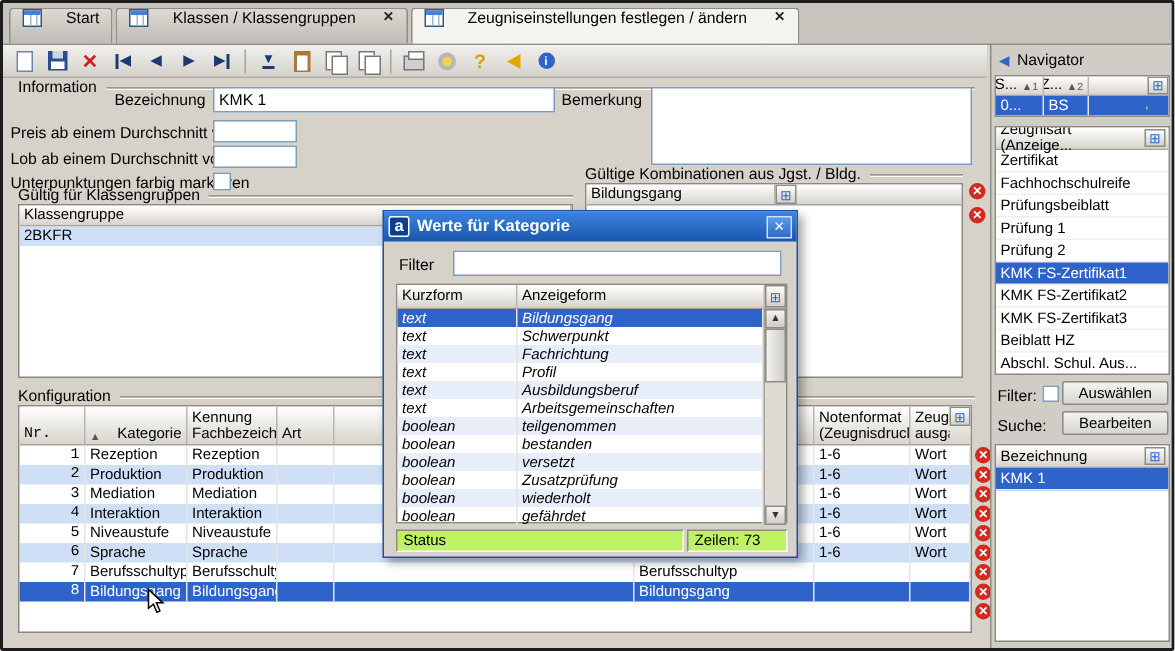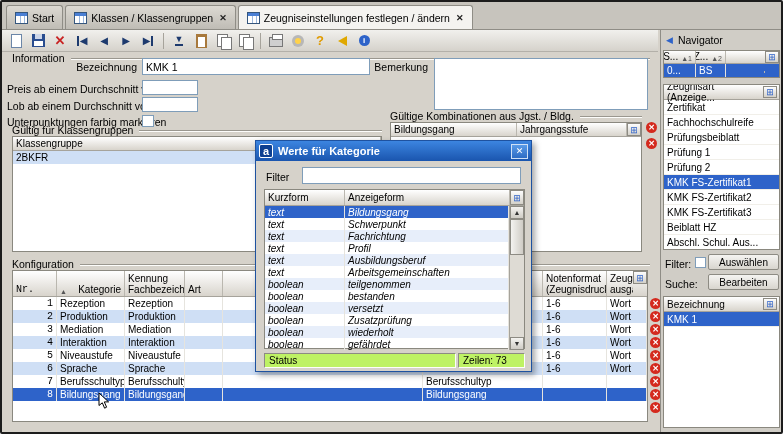--- a/index.html
+++ b/index.html
@@ -1,21 +1,21 @@
 <!DOCTYPE html>
 <html><head>
 <meta charset="utf-8">
 <style>
   * { margin:0; padding:0; box-sizing:border-box; }
   body { font-family:"Liberation Sans", sans-serif; font-size:10.5px; color:#000; background:#fff; }
   .win { position:relative; width:783px; height:434px; background:#d6d2ca; border:2px solid #1c1c1c; border-radius:2px; overflow:hidden; }
 
   
   .tabbar { position:absolute; left:0; top:0; width:779px; height:28px; background:#c7c4bd; border-bottom:1px solid #8f8d86; display:flex; align-items:flex-end; padding:3px 0 0 4px; gap:2px; }
-  .tab { display:flex; align-items:center; gap:4px; height:24px; padding:0 8px; background:linear-gradient(#dcd9d2,#bfbcb5); border:1px solid #8f8d86; border-bottom:none; border-radius:3px 3px 0 0; white-space:nowrap; }
+  .tab { display:flex; align-items:flex-start; gap:16px; height:24px; padding:0 8px; background:linear-gradient(#dcd9d2,#bfbcb5); border:1px solid #8f8d86; border-bottom:none; border-radius:3px 3px 0 0; white-space:nowrap; }
   .tab.active { background:#f4f3f0; }
   .sheet-icon { width:13px; height:12px; background:#fff; border:1px solid #35567d; position:relative; flex:none; }
   .sheet-icon::before { content:""; position:absolute; left:0; top:0; right:0; height:3px; background:#4a7fd4; }
   .sheet-icon::after { content:""; position:absolute; left:4px; top:3px; bottom:0; width:1px; background:#9db8dd; box-shadow:4px 0 #9db8dd; }
   .tab-close { font-size:9px; font-weight:bold; color:#222; padding-left:2px; }
 
   
   .toolbar { position:absolute; left:0; top:28px; width:656px; height:22px; background:linear-gradient(#f1f0ed,#d5d2cb); border-bottom:1px solid #b3b0a9; display:flex; align-items:center; padding:0 4px; gap:2px; }
   .tbtn { width:20px; height:18px; display:flex; align-items:center; justify-content:center; border-radius:2px; }
   .tsep { width:1px; height:16px; background:#a6a39b; margin:0 3px; }
@@ -184,21 +184,20 @@
     <input class="tin" style="left: 140px; top: 45px; width: 56px; height: 15px;">
     <div class="lbl" style="left:5px; top:64px; width:130px;">Unterpunktungen farbig markieren</div>
     <span class="chk" style="left:140px; top:63px;"></span>
 
     <div class="sechdr" style="left:388px; top:58px; width:252px;">
       <span>Gültige Kombinationen aus Jgst. / Bldg.</span>
     </div>
     <div class="grid" style="left:388px; top:70px; width:252px; height:130px;">
       <div class="ghead" style="height:14px;">
         <div class="gh" style="width:126px;">Bildungsgang</div>
-        <div class="gh" style="width:110px;">Jahrgangsstufe</div>
         <span class="gbtn">⊞</span>
       </div>
     </div>
     <span class="xb" style="left:644px; top:70px;">✕</span>
     <span class="xb" style="left:644px; top:86px;">✕</span>
 
     <div class="sechdr" style="left:10px; top:72px; width:370px;">
       <span>Gültig für Klassengruppen</span>
     </div>
     <div class="grid" style="left:10px; top:84px; width:370px; height:116px;">

